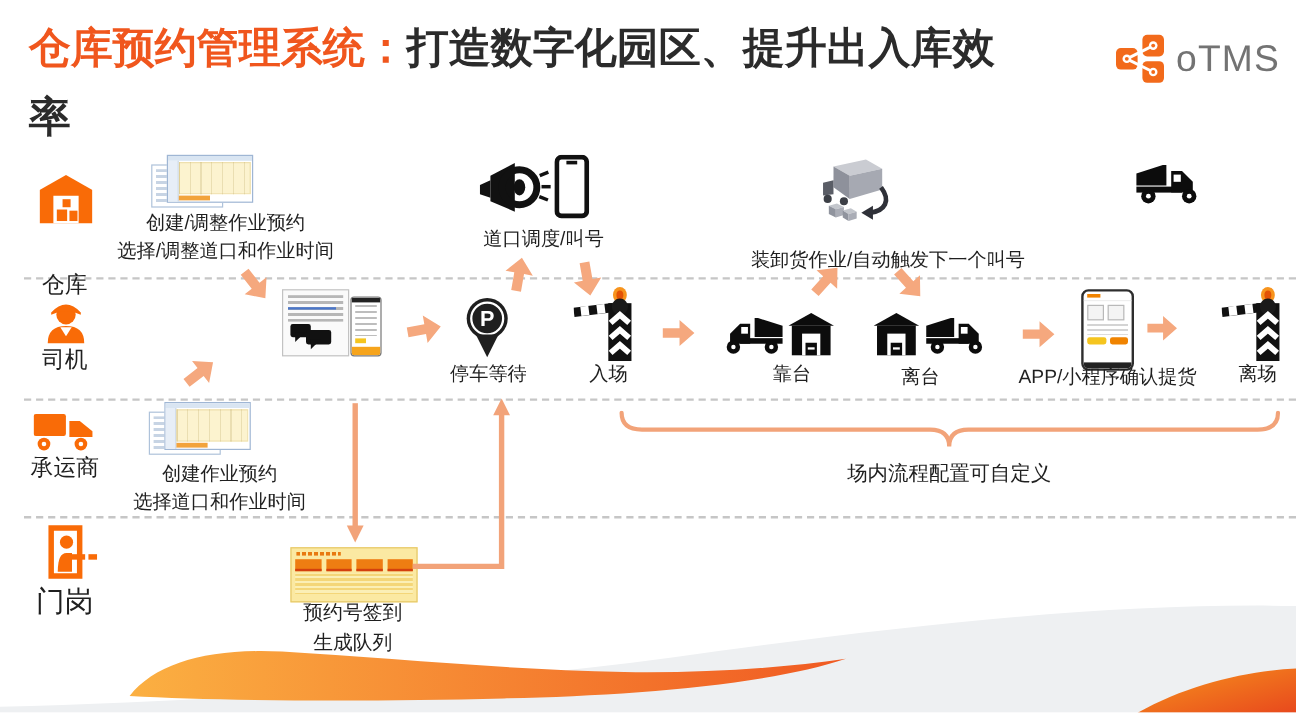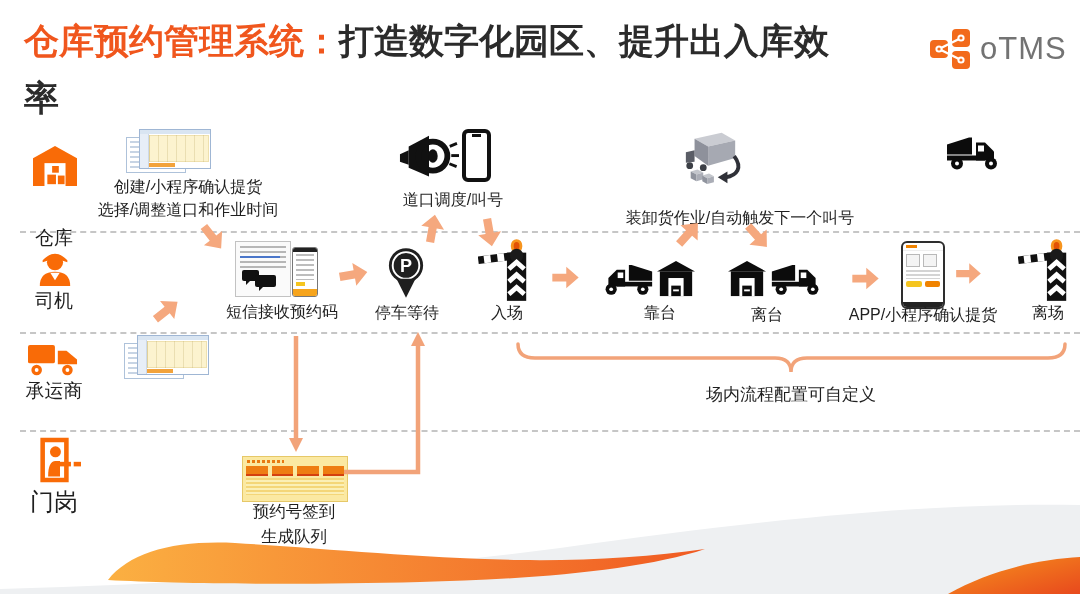--- a/index.html
+++ b/index.html
@@ -143,21 +143,21 @@
       </div>
     <div class="front">
         <div class="bar"></div>
         <div class="side"></div>
         <div class="main"></div>
         <div class="grid"></div>
         <div class="foot"></div>
       </div>
   </div>
   <div class="lbl" style="left:88px;top:175px;width:200px;">
-    <div>创建/小程序确认提货</div>
+    <div>创建/调整作业预约</div>
     <div>选择/调整道口和作业时间</div>
   </div>
 
   <span class="abs" style="left:399px;top:131px;z-index:2;">
     <svg width="60" height="54" viewBox="0 0 62 54" fill="#111">
       <polygon points="1,23 10,19 10,34 1,31"></polygon>
       <polygon points="10,15 31,4 31,46 10,37"></polygon>
       <circle cx="35" cy="25" r="15" fill="none" stroke="#111" stroke-width="6"></circle>
       <ellipse cx="35" cy="25" rx="5" ry="7"></ellipse>
       <rect x="52" y="12" width="8" height="3" transform="rotate(-22 56 13)"></rect>
@@ -213,21 +213,20 @@
       <div class="blue"></div>
     <div class="bub" style="left:6px;top:28px;width:17px;height:11px;"></div>
     <div class="bub" style="left:19px;top:33px;width:21px;height:12px;"></div>
   </div>
   <div class="abs dphone" style="left:292px;top:247px;width:24px;height:48px;">
     <div class="top"></div>
       <div class="lines"></div>
       <div class="chip"></div>
       <div class="foot"></div>
   </div>
-  <div class="lbl" style="left:222px;top:300px;width:120px;">短信接收预约码</div>
 
   <span class="abs arr" style="left:337px;top:258px;width:33px;height:33px;transform:rotate(-10deg);">
     <svg viewBox="0 0 40 40">
         <polygon points="3,15 21,15 21,6 37,20 21,34 21,25 3,25" fill="#F5A87E"></polygon>
       </svg>
   </span>
 
   <span class="abs" style="left:387px;top:246px;z-index:2;">
     <svg width="38" height="54" viewBox="0 0 40 56">
       <circle cx="20" cy="20" r="18" fill="#1f1f1f"></circle>
@@ -362,20 +361,24 @@
         <div class="lines"></div>
       </div>
     <div class="front">
         <div class="bar"></div>
         <div class="side"></div>
         <div class="main"></div>
         <div class="grid"></div>
         <div class="foot"></div>
       </div>
   </div>
+  <div class="lbl" style="left:88px;top:384px;width:190px;">
+    <div>创建作业预约</div>
+    <div>选择道口和作业时间</div>
+  </div>
 
   <span class="abs" style="left:515px;top:342px;z-index:2;">
     <svg width="553" height="34" viewBox="0 0 553 34">
       <path d="M3 2 Q3 16 20 16 L260 16 Q276 16 276 30 Q276 16 292 16 L533 16 Q550 16 550 2" fill="none" stroke="#F2A379" stroke-width="3.5" stroke-linecap="round"></path>
     </svg>
   </span>
   <div class="lbl" style="left:686px;top:383px;width:210px;font-size:17px;">场内流程配置可自定义</div>
 
   <div class="abs qtable" style="left:242px;top:456px;width:98px;height:38px;">
     <div class="top"></div>

